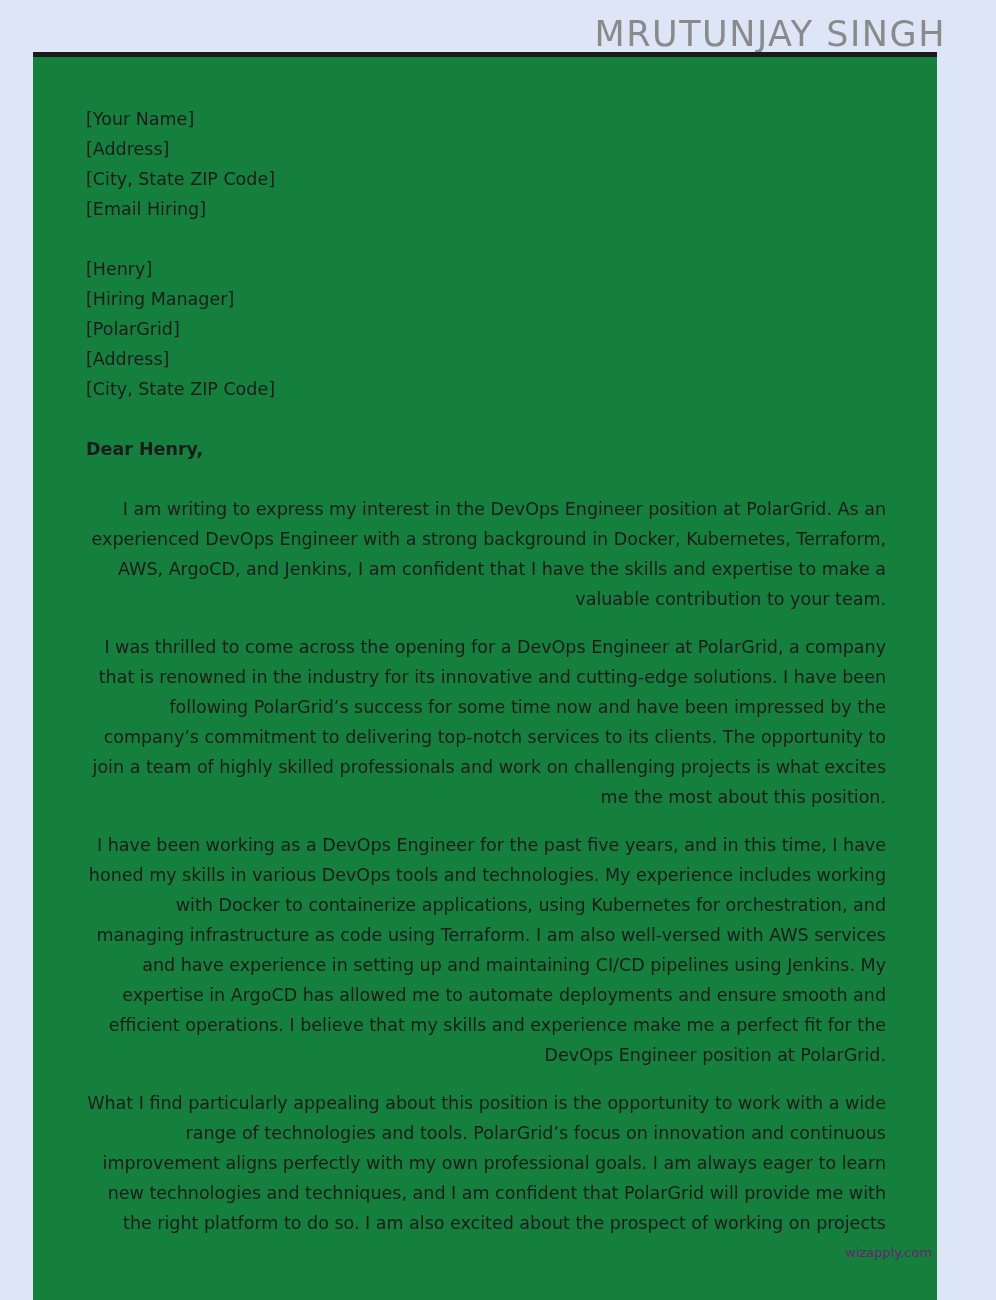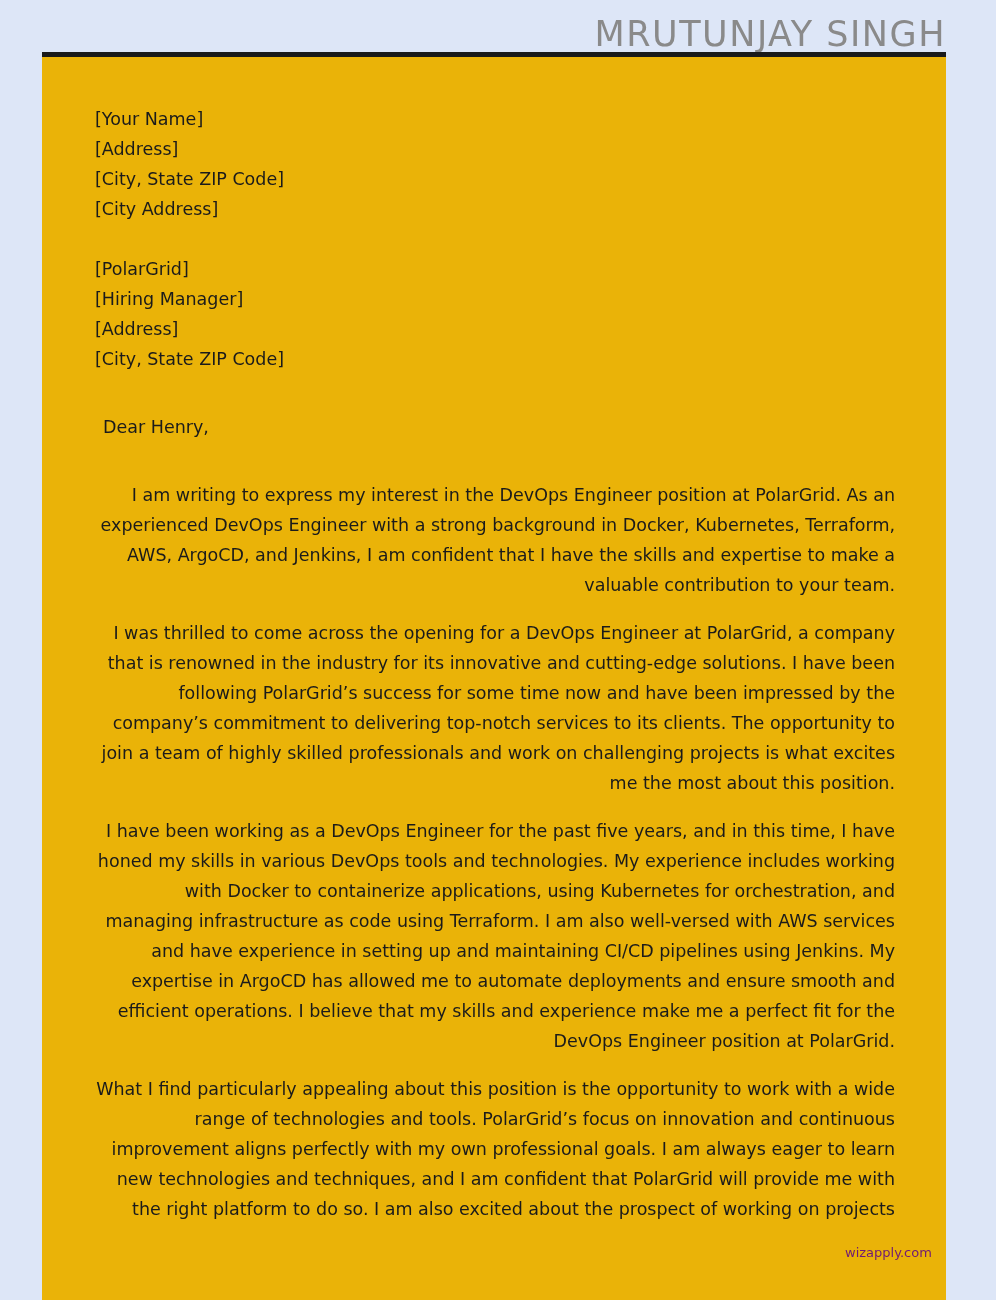--- a/index.html
+++ b/index.html
@@ -35,25 +35,25 @@
     top: 14px;
     font-size: 35px;
     letter-spacing: 1.5px;
     color: #8a8a8a;
     font-family: "DejaVu Sans", sans-serif;
     font-weight: 400;
     white-space: nowrap;
   }
   .sheet {
     position: absolute;
-    left: 42px;
+    left: 33px;
     top: 52px;
     width: 904px;
     height: 1248px;
-    background: #eab308;
+    background: #15803d;
     border-top: 5px solid #1a1a1a;
     box-sizing: border-box;
   }
   .letter {
     position: absolute;
     left: 53px;
     top: 47px;
     width: 800px;
     font-size: 17.5px;
     line-height: 30px;
@@ -68,21 +68,22 @@
     height: 30px;
   }
   .para {
     margin: 0;
     text-align: right;
   }
   .para + .para {
     margin-top: 18px;
   }
   .salutation {
-    margin: 8px;
+    margin: 0;
+    font-weight: bold;
   }
   .watermark {
     position: absolute;
     left: 845px;
     top: 1245px;
     font-size: 13px;
     color: #701a75;
     font-family: "DejaVu Sans", sans-serif;
     white-space: nowrap;
   }
@@ -96,28 +97,29 @@
     <div class="header-name">MRUTUNJAY SINGH</div>
   </div>
 
   <div class="sheet">
     <div class="letter">
 
       <div>
         <span class="addr-line">[Your Name]</span>
         <span class="addr-line">[Address]</span>
         <span class="addr-line">[City, State ZIP Code]</span>
-        <span class="addr-line">[City Address]</span>
+        <span class="addr-line">[Email Hiring]</span>
       </div>
 
       <div class="block-gap"></div>
 
       <div>
+        <span class="addr-line">[Henry]</span>
+        <span class="addr-line">[Hiring Manager]</span>
         <span class="addr-line">[PolarGrid]</span>
-        <span class="addr-line">[Hiring Manager]</span>
         <span class="addr-line">[Address]</span>
         <span class="addr-line">[City, State ZIP Code]</span>
       </div>
 
       <div class="block-gap"></div>
 
       <p class="salutation">Dear Henry,</p>
 
       <div class="block-gap"></div>
 

